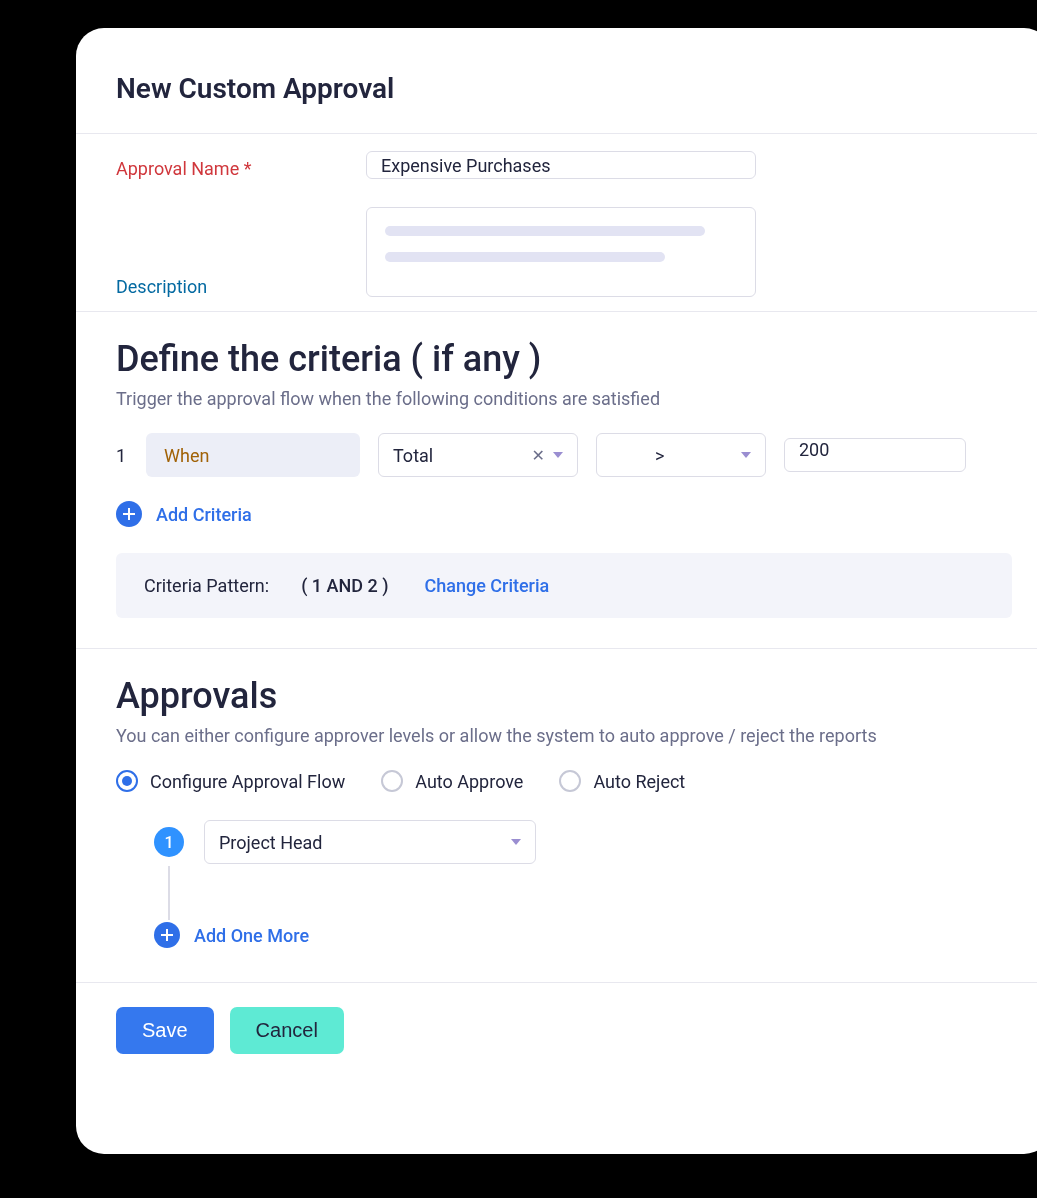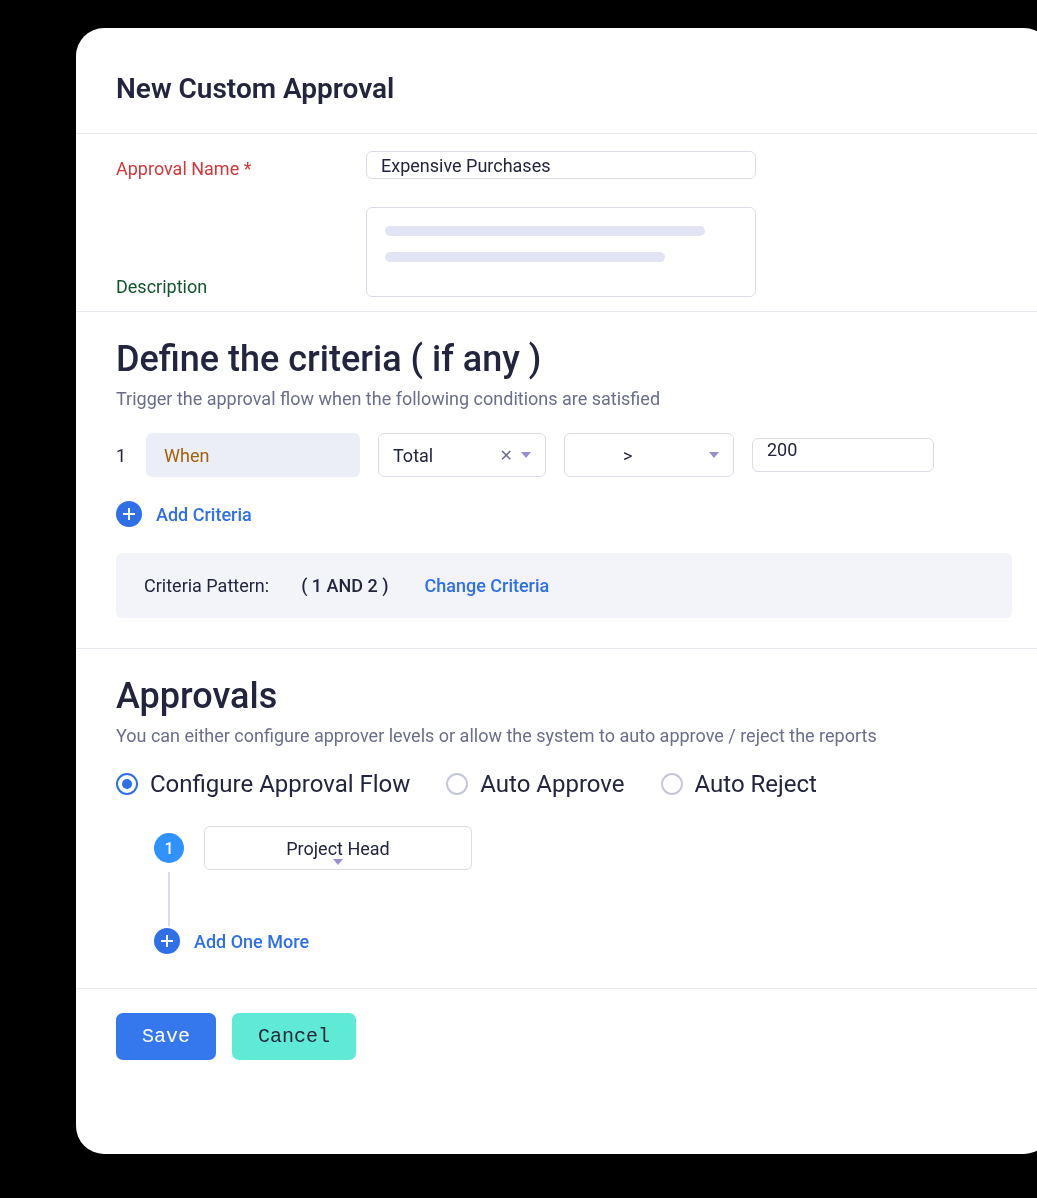--- a/index.html
+++ b/index.html
@@ -22,21 +22,21 @@
   }
   .inner { padding: 24px 0 0 0; }
   .divider { border: none; border-top: 1px solid #e8e8ef; margin: 0; }
   h1.title {
     font-size: 28px;
     font-weight: 600;
     color: #22253d;
     padding: 20px 40px 28px 40px;
   }
   .row { display: flex; align-items: flex-end; padding: 14px 40px; }
-  .label-col { width: 250px; font-size: 18px; color: #14532d; padding-top: 10px; }
+  .label-col { width: 250px; font-size: 18px; color: #0369a1; padding-top: 10px; }
   .label-col.required { color: #d0373c; }
   .field-col input[type=text],
   .field-col textarea,
   .select-box,
   .input-box {
     border: 1px solid #dcdce6;
     border-radius: 6px;
     font-size: 18px;
     color: #22253d;
     padding: 11px 14px;
@@ -64,21 +64,21 @@
   .crit-index { font-size: 18px; color: #22253d; width: 12px; }
   .when-box {
     background: #eceef7; border-radius: 6px; height: 44px; width: 214px;
     display: flex; align-items: center; padding: 0 18px;
     font-size: 18px; color: #a16207;
   }
   .select-box {
     height: 44px; display: flex; align-items: center; justify-content: space-between;
     cursor: pointer; background: #fff;
   }
-  .sel-field { width: 168px; justify-content: space-between; }
+  .sel-field { width: 200px; justify-content: space-between; }
   .sel-op { width: 170px; justify-content: space-between; padding-left: 58px; }
   .sel-op .caret { margin-left: 0; }
   .input-box { width: 182px; height: 34px; display: flex; align-items: flex-end; }
   .sel-icons { display: flex; align-items: center; gap: 8px; }
   .x-ico { font-size: 16px; color: #6b6e8a; }
   .caret { 
     width: 0; height: 0; display: inline-block;
     border-left: 5px solid transparent; border-right: 5px solid transparent;
     border-top: 6px solid #9a8ed1;
   }
@@ -100,40 +100,40 @@
   .pattern-bar .pat { color: #22253d; font-weight: 500; }
   .pattern-bar .chg { color: #2f6fe8; font-weight: 500; cursor: pointer; margin-left: 4px; }
   .radio-row { display: flex; align-items: center; gap: 36px; padding: 0 40px 28px 40px; }
   .radio-item { display: flex; align-items: center; gap: 12px; cursor: pointer; }
   .radio-outer {
     width: 22px; height: 22px; border-radius: 50%; border: 2px solid #c6c8d6;
     display: flex; align-items: center; justify-content: center; flex-shrink: 0;
   }
   .radio-outer.sel { border-color: #2f6fe8; }
   .radio-inner { width: 10px; height: 10px; border-radius: 50%; background: #2f6fe8; }
-  .radio-label { font-size: 24px; color: #22253d; }
+  .radio-label { font-size: 18px; color: #22253d; }
   .flow-row { display: flex; align-items: center; gap: 20px; padding: 0 40px 0 78px; }
   .step-badge {
     width: 30px; height: 30px; border-radius: 50%; background: #2f92ff;
     color: #fff; font-size: 16px; font-weight: 500;
     display: flex; align-items: center; justify-content: center; flex-shrink: 0;
   }
-  .sel-approver { width: 268px; flex-direction: column; }
+  .sel-approver { width: 332px; }
   .flow-line {
     width: 2px; height: 54px; background: #dcdce6;
     margin: 2px 0 2px 92px;
   }
   .add-one-row { display: flex; align-items: center; gap: 14px; padding: 0 40px 30px 78px; }
   .footer {
     display: flex; align-items: center; gap: 16px;
     padding: 24px 40px; border-top: 1px solid #e8e8ef; margin-top: 4px;
   }
   .btn {
     border: none; border-radius: 7px; font-size: 20px; font-weight: 500;
-    padding: 12px 26px; cursor: pointer; font-family: Liberation Mono, monospace;
+    padding: 12px 26px; cursor: pointer; font-family: Liberation Sans, sans-serif;
   }
   .btn-primary { background: #3578ee; color: #fff; }
   .btn-secondary { background: #5eead4; color: #22253d; }
 </style>
 </head>
 <body>
 
 <div class="card">
   <div class="inner">
     <h1 class="title">New Custom Approval</h1>

